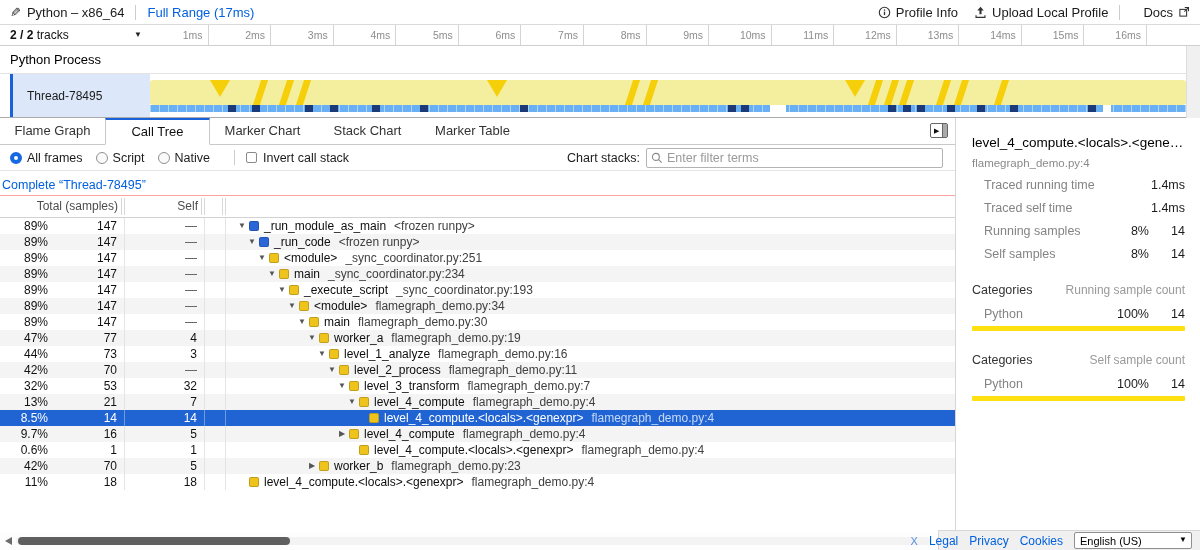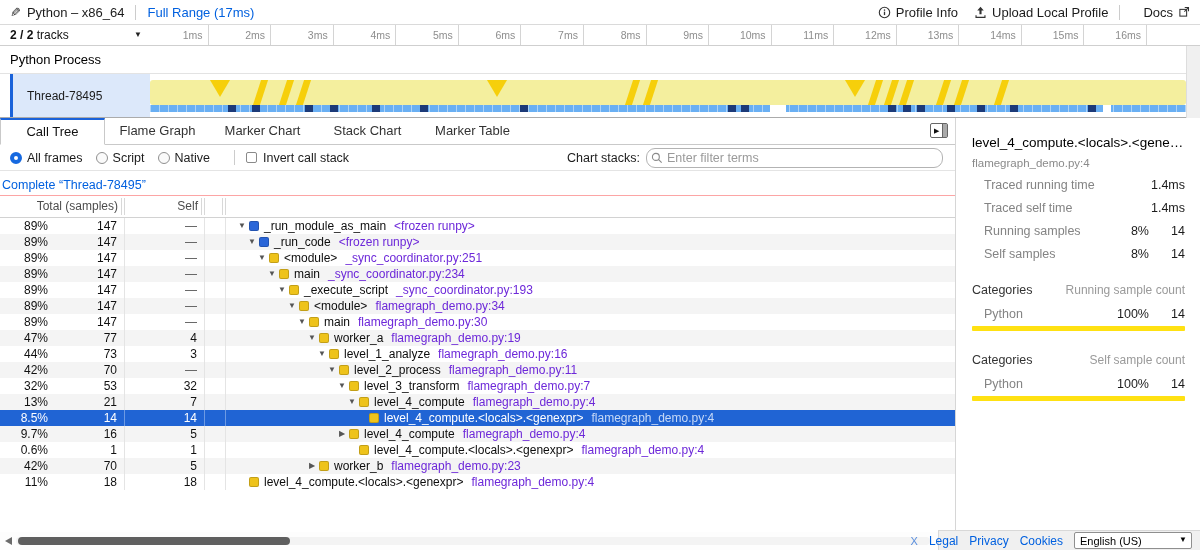--- a/index.html
+++ b/index.html
@@ -63,21 +63,21 @@
   #filterbar{height:26px;display:flex;align-items:center;padding:0 10px;background:#fff;
     border-bottom:1px solid #e4e4e4;font-size:12.5px;color:#1c1c1c}
   .radio{width:12px;height:12px;border-radius:50%;display:inline-block;margin-right:5px;vertical-align:-2px}
   .radio.on{border:4px solid #1669e0;background:#fff}
   .radio.off{border:1px solid #909090;background:#fafafa}
   .radio-label{margin-right:13px;display:flex;align-items:center;cursor:pointer}
   .checkbox{width:11px;height:11px;border:1px solid #8a8a8a;border-radius:2px;background:#fff;
     display:inline-block;margin-right:6px;vertical-align:-2px}
   #filterbar .fspacer{flex:1}
   #filter-label{margin-right:6px}
-  #filter-box{width:297px;height:20px;border:1px solid #b3b3b3;border-radius:9px;background:#fff;
+  #filter-box{width:297px;height:20px;border:1px solid #b3b3b3;border-radius:2px;background:#fff;
     display:flex;align-items:center;padding:0 4px;margin-right:2px}
   #filter-box input{border:none;outline:none;flex:1;font-size:12.5px;color:#333;margin-left:4px;background:transparent}
   #filter-box input::placeholder{color:#9a9a9a}
 
   #breadcrumb{height:25px;line-height:25px;padding-left:2px;border-bottom:1px solid #fca5a5}
   #breadcrumb a{font-size:12.5px;color:#0060df}
 
   #thead{height:22px;display:flex;border-bottom:1px solid #d2d2d2;font-size:12px;color:#4d4d4d;align-items:center}
   .hcell{line-height:21px}
   .h-total{width:125px;text-align:right;padding-right:7px;position:relative}
@@ -94,21 +94,21 @@
   .c-pct{width:54px;text-align:right;padding-right:6px}
   .c-cnt{width:71px;text-align:right;padding-right:7px;border-right:1px solid #e4e4e4}
   .c-self{width:80px;text-align:right;padding-right:7px;border-right:1px solid #e4e4e4}
   .c-sp{width:21px;border-right:1px solid #e4e4e4}
   .c-tree{flex:1;display:flex;align-items:center;overflow:hidden;white-space:nowrap}
   .arrow{width:14px;flex:0 0 14px;font-size:8px;color:#555;text-align:center}
   .sq{width:10px;height:10px;border-radius:2px;flex:0 0 10px;margin-right:5px;border:1px solid rgba(0,0,0,.18)}
   .sq.python{background:#eec31b}
   .sq.runpy{background:#2a66d8}
   .fname{color:#0d0d0d}
-  .ffile{color:#6d28d9;margin-left:8px}
+  .ffile{color:#404040;margin-left:8px}
   .dash{color:#555}
   .tree-row.selected{background:#2064d4 !important;color:#fff}
   .tree-row.selected .c-cnt,.tree-row.selected .c-self,.tree-row.selected .c-sp{border-right-color:rgba(255,255,255,.35)}
   .tree-row.selected .fname{color:#fff}
   .tree-row.selected .ffile{color:#c6d9f7}
   .tree-row.selected .arrow{color:#fff}
 
   
   #sidebar{position:absolute;left:955px;top:118px;width:245px;height:414px;background:#fff;
     border-left:1px solid #d6d6d6;padding:17px 15px 0 16px}
@@ -243,22 +243,22 @@
         <div class="dark-block" style="left: 938px;"></div>
         <div class="gap-block" style="left: 620px; width: 16px;"></div>
         <div class="gap-block" style="left: 953px; width: 8px;"></div>
       </div>
   </div>
 </div>
 <div id="track-scroll"></div>
 
 <div id="pane">
   <div id="tabbar">
+      <div class="tab">Flame Graph</div>
       <div class="tab active">Call Tree</div>
-      <div class="tab">Flame Graph</div>
       <div class="tab">Marker Chart</div>
       <div class="tab">Stack Chart</div>
       <div class="tab">Marker Table</div>
     </div>
   <div id="sb-toggle">
     <span class="tri">▶</span>
     <span class="strip"></span>
   </div>
 
   <div id="filterbar">

